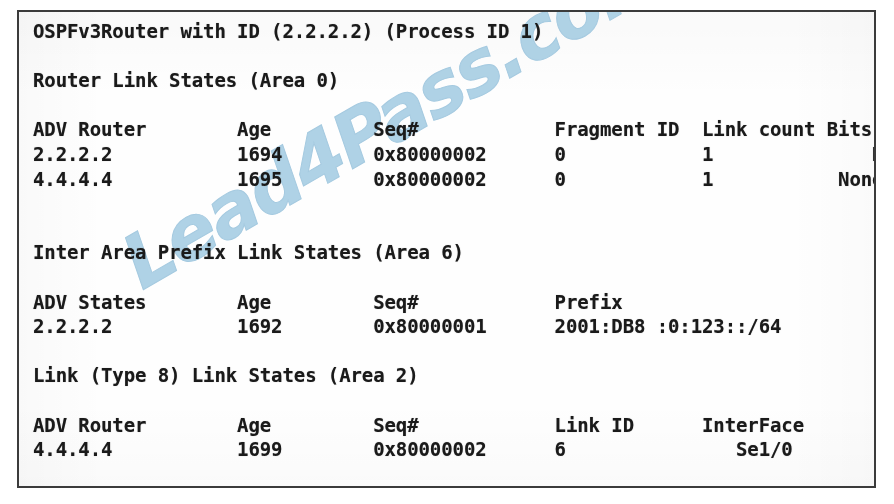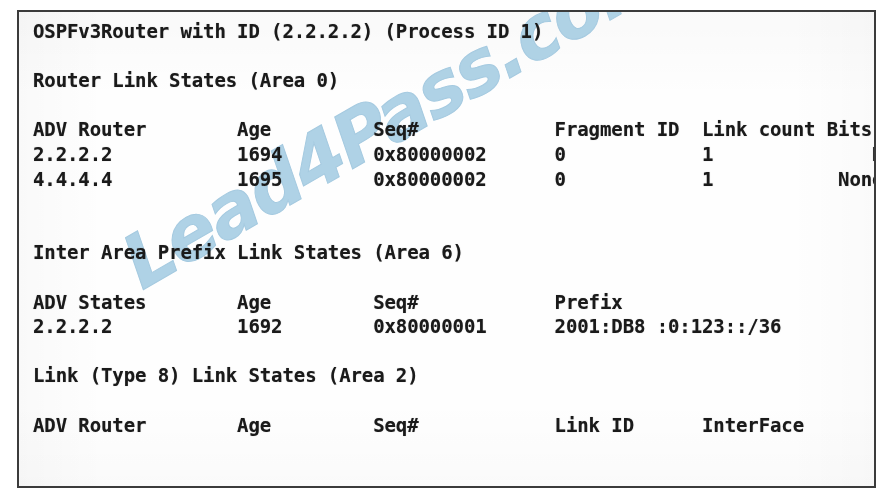--- a/index.html
+++ b/index.html
@@ -100,21 +100,22 @@
       <div class="line">Router Link States (Area 0)</div>
       <div class="line blank"></div>
       <div class="line">ADV Router        Age         Seq#            Fragment ID  Link count Bits</div>
       <div class="line">2.2.2.2           1694        0x80000002      0            1              B</div>
       <div class="line">4.4.4.4           1695        0x80000002      0            1           None</div>
       <div class="line blank"></div>
       <div class="line blank"></div>
       <div class="line">Inter Area Prefix Link States (Area 6)</div>
       <div class="line blank"></div>
       <div class="line">ADV States        Age         Seq#            Prefix</div>
-      <div class="line">2.2.2.2           1692        0x80000001      2001:DB8 :0:123::/36</div>
+      <div class="line">2.2.2.2           1692        0x80000001      2001:DB8 :0:123::/64</div>
       <div class="line blank"></div>
       <div class="line">Link (Type 8) Link States (Area 2)</div>
       <div class="line blank"></div>
       <div class="line">ADV Router        Age         Seq#            Link ID      InterFace</div>
+      <div class="line">4.4.4.4           1699        0x80000002      6               Se1/0</div>
     </div>
 
   </div>
 </div>
 
 </body></html>

